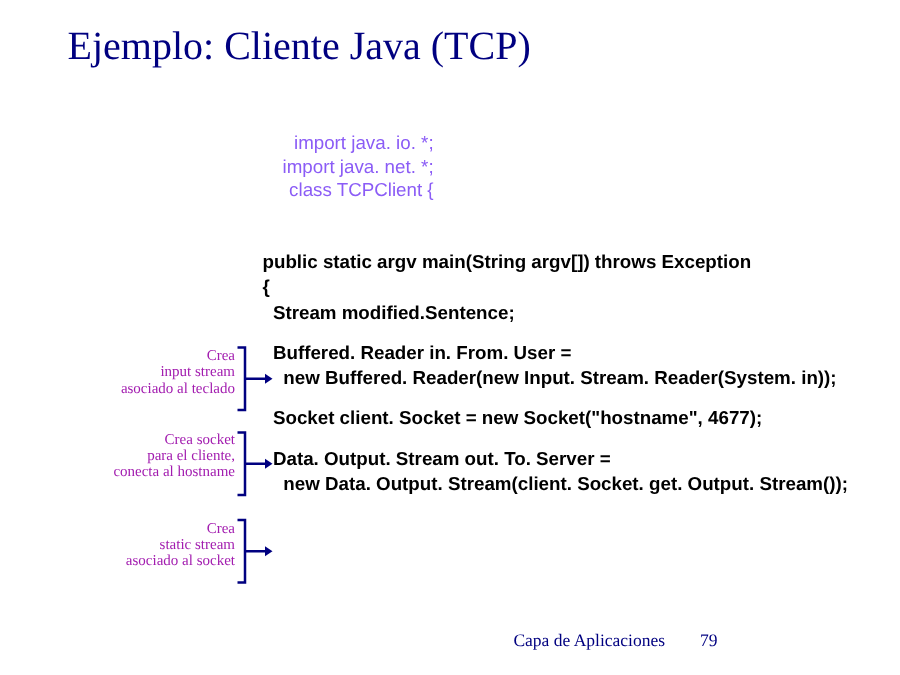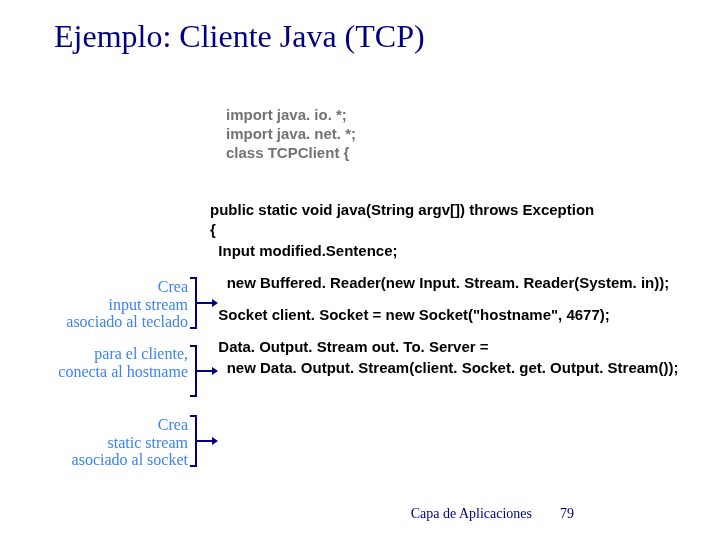--- a/index.html
+++ b/index.html
@@ -23,39 +23,40 @@
     top: 18px;
     font-family: "Comic Sans MS", "Comic Sans", cursive;
     font-size: 32px;
     color: #000080;
   }
   .code-top {
     position: absolute;
     left: 226px;
     top: 106px;
     font-size: 15px;
-    font-weight: bold;
+    font-weight: normal;
     line-height: 1.25;
-    color: #737373;
+    color: #8b5cf6;
+    text-align: right;
   }
   .code-main {
     position: absolute;
     left: 210px;
     top: 200px;
     font-size: 15px;
     font-weight: bold;
     line-height: 1.35;
     color: #000;
   }
   .code-main .ln { white-space: pre; }
   .annot {
     position: absolute;
     font-family: "Comic Sans MS", "Comic Sans", cursive;
-    font-size: 16px;
-    color: #3b82f6;
+    font-size: 12px;
+    color: #a21caf;
     text-align: right;
     line-height: 1.1;
   }
   .annot1 { left: 14px; top: 278px; width: 174px; }
   .annot2 { left: 14px; top: 345px; width: 174px; }
   .annot3 { left: 14px; top: 416px; width: 174px; }
 
   .footer-label {
     position: absolute;
     right: 68px;
@@ -86,38 +87,40 @@
 
   <div class="title">Ejemplo: Cliente Java (TCP)</div>
 
   <div class="code-top">
     <div class="ln">import java. io. *;</div>
     <div class="ln">import java. net. *;</div>
     <div class="ln">class TCPClient {</div>
   </div>
 
   <div class="code-main">
-    <div class="ln">public static void java(String argv[]) throws Exception</div>
+    <div class="ln">public static argv main(String argv[]) throws Exception</div>
     <div class="ln">{</div>
-    <div class="ln">  Input modified.Sentence;</div>
+    <div class="ln">  Stream modified.Sentence;</div>
     <div class="ln" style="height:12px"></div>
+    <div class="ln">  Buffered. Reader in. From. User =</div>
     <div class="ln">    new Buffered. Reader(new Input. Stream. Reader(System. in));</div>
     <div class="ln" style="height:12px"></div>
     <div class="ln">  Socket client. Socket = new Socket("hostname", 4677);</div>
     <div class="ln" style="height:12px"></div>
     <div class="ln">  Data. Output. Stream out. To. Server =</div>
     <div class="ln">    new Data. Output. Stream(client. Socket. get. Output. Stream());</div>
   </div>
 
   <div class="annot annot1">
     <div>Crea</div>
     <div>input stream</div>
     <div>asociado al teclado</div>
   </div>
   <div class="annot annot2">
+    <div>Crea socket</div>
     <div>para el cliente,</div>
     <div>conecta al hostname</div>
   </div>
   <div class="annot annot3">
     <div>Crea</div>
     <div>static stream</div>
     <div>asociado al socket</div>
   </div>
 
   <svg class="connector" style="left:188px; top:276px;" width="30" height="56">

